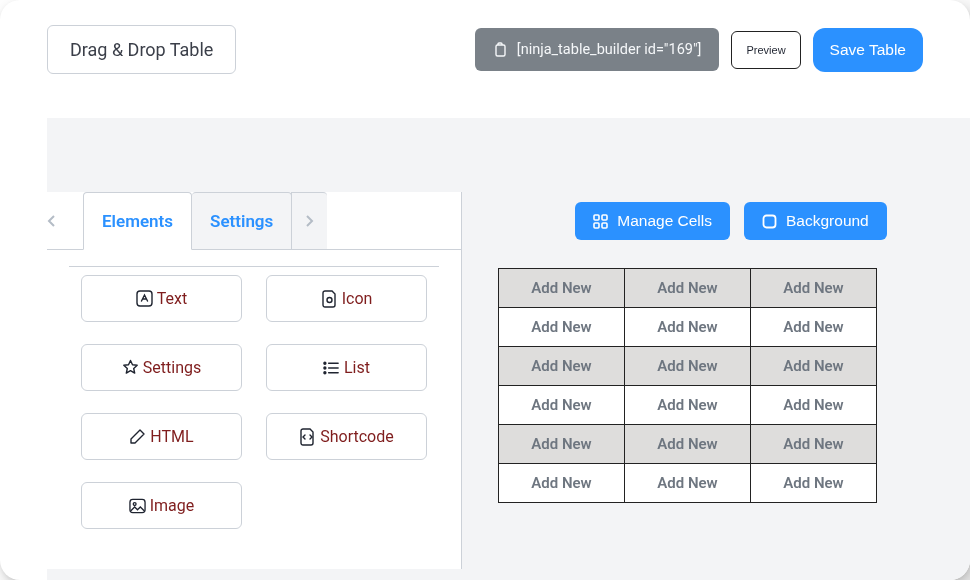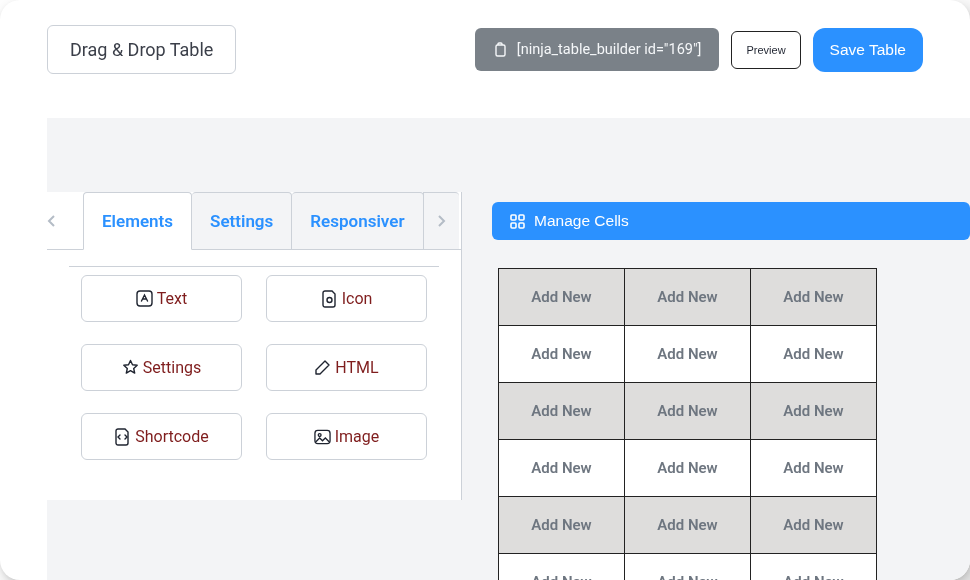--- a/index.html
+++ b/index.html
@@ -168,21 +168,20 @@
   margin-top: 118px;
   padding: 10px 0 0 36px;
   flex: 1;
 }
 .right-actions {
   display: flex;
   gap: 14px;
   justify-content: center;
   margin-bottom: 28px;
   margin-left: -6px;
-  flex-direction: column;
 }
 .chip-btn {
   background: var(--blue);
   color: #fff;
   border: none;
   font-size: 15.5px;
   padding: 10px 18px;
   border-radius: 6px;
   display: flex;
   align-items: center;
@@ -191,21 +190,21 @@
 }
 
 .tbl {
   border-collapse: collapse;
   margin-left: 0;
   border: 1.5px solid #222;
 }
 .tbl td {
   border: 1.5px solid #222;
   width: 126px;
-  height: 57px;
+  height: 39px;
   text-align: center;
   vertical-align: middle;
   font-size: 15px;
   font-weight: 600;
   color: #6e7680;
   cursor: pointer;
 }
 .tbl tr.dark td { background: var(--gray-cell); }
 .tbl tr.light td { background: #fff; }
 
@@ -241,21 +240,20 @@
     <div class="left-panel">
 
       <div class="tabstrip">
         <div class="tab-scroll">
           <svg width="9" height="14" viewBox="0 0 9 14" fill="none" stroke="#b4bcc6" stroke-width="2">
               <path d="M7 2 2 7l5 5"></path>
             </svg>
         </div>
         <div class="tab active">Elements</div>
         <div class="tab">Settings</div>
-        <div class="tab">Responsiver</div>
         <div class="tab-scroll" style="margin-left:-1px;border-left:1px solid var(--gray-border);height:57px;display:flex;align-items:center;justify-content:center;background:var(--gray-surface);border-top:1px solid var(--gray-border);border-top-right-radius:4px">
           <svg width="9" height="14" viewBox="0 0 9 14" fill="none" stroke="#b4bcc6" stroke-width="2">
               <path d="M2 2l5 5-5 5"></path>
             </svg>
         </div>
       </div>
 
       <div class="section-divider" style="margin-top:16px"></div>
 
 
@@ -284,20 +282,31 @@
 
         <div class="elem-chip">
           <span class="ico">
             <svg width="17" height="17" viewBox="0 0 17 17" fill="none" stroke="#1f2430" stroke-width="1.4">
                 <path d="M8.5 1.5l2 4.3 4.7.5-3.5 3.2 1 4.6-4.2-2.4-4.2 2.4 1-4.6L1.8 6.3l4.7-.5 2-4.3Z" stroke-linejoin="round"></path>
               </svg>
           </span>
           <span>Settings</span>
         </div>
 
+        <div class="elem-chip">
+          <span class="ico">
+            <svg width="18" height="14" viewBox="0 0 18 14" fill="none" stroke="#1f2430" stroke-width="1.6">
+                <circle cx="2" cy="2" r="1" fill="#1f2430"></circle>
+                <circle cx="2" cy="7" r="1" fill="#1f2430"></circle>
+                <circle cx="2" cy="12" r="1" fill="#1f2430"></circle>
+                <path d="M6 2h10M6 7h10M6 12h10" stroke-linecap="round"></path>
+              </svg>
+          </span>
+          <span>List</span>
+        </div>
 
         <div class="elem-chip">
           <span class="ico">
             <svg width="17" height="17" viewBox="0 0 17 17" fill="none" stroke="#1f2430" stroke-width="1.4">
                 <path d="M11 2l4 4-9 9H2v-4l9-9Z" stroke-linejoin="round"></path>
               </svg>
           </span>
           <span>HTML</span>
         </div>
 
@@ -332,20 +341,28 @@
           <span>
             <svg width="15" height="15" viewBox="0 0 15 15" fill="none" stroke="#fff" stroke-width="1.6">
                 <rect x="1" y="1" width="5" height="5" rx="1"></rect>
                 <rect x="9" y="1" width="5" height="5" rx="1"></rect>
                 <rect x="1" y="9" width="5" height="5" rx="1"></rect>
                 <rect x="9" y="9" width="5" height="5" rx="1"></rect>
               </svg>
           </span>
           <span>Manage Cells</span>
         </button>
+        <button class="chip-btn">
+          <span>
+            <svg width="15" height="15" viewBox="0 0 15 15" fill="none" stroke="#fff" stroke-width="1.8">
+                <rect x="1.5" y="1.5" width="12" height="12" rx="3"></rect>
+              </svg>
+          </span>
+          <span>Background</span>
+        </button>
       </div>
 
       <table class="tbl">
         <tbody>
             <tr class="dark">
           <td>Add New</td>
           <td>Add New</td>
           <td>Add New</td>
         </tr>
         <tr class="light">

